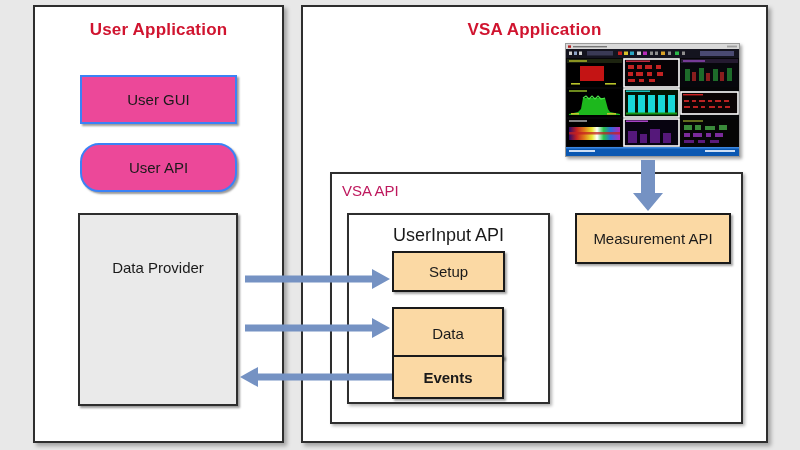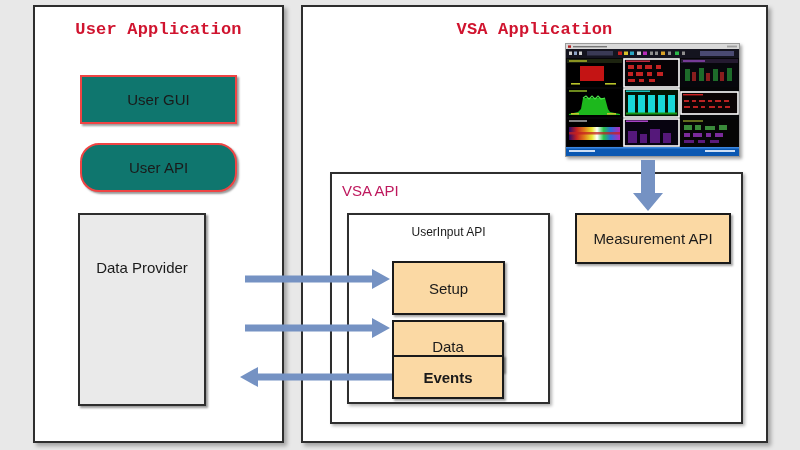--- a/index.html
+++ b/index.html
@@ -21,34 +21,33 @@
     box-sizing:border-box;
   }
   .app-title {
     position:absolute;
     left:0; right:0; top:13px;
     text-align:center;
     font-size:17px;
     font-weight:bold;
     color:#d0142f;
     letter-spacing:0.2px;
-    font-family:Liberation Mono, monospace;
   }
   .block {
     position:absolute;
     box-sizing:border-box;
     display:flex;
     align-items:center;
     justify-content:center;
     font-size:15px;
     color:#1a1a1a;
   }
   .gray-block {
-    background:#0f766e;
-    border:2px solid #ef4444;
+    background:#ec4899;
+    border:2px solid #3b82f6;
     box-shadow:2px 2px 2px rgba(0,0,0,0.40);
   }
   .lightgray-block {
     background:#eaeaea;
     border:2px solid #2e2e2e;
     box-shadow:2px 2px 2px rgba(0,0,0,0.40);
     align-items:flex-start;
   }
   .lightgray-block span { margin-top:44px; }
   .tan-block {
@@ -65,21 +64,21 @@
   }
   .frame-label {
     position:absolute;
     font-size:15px;
     color:#be185d;
   }
   .frame-label-centered {
     position:absolute;
     left:0; right:0;
     text-align:center;
-    font-size:12px;
+    font-size:18px;
     color:#1a1a1a;
   }
   #vsa-screenshot-wrap {
     position:absolute;
     left:565px; top:43px;
     width:175px; height:114px;
     box-shadow:2px 2px 3px rgba(0,0,0,0.35);
   }
   #arrow-layer {
     position:absolute;
@@ -97,21 +96,21 @@
   </div>
 
   <div class="block gray-block" style="left:80px; top:75px; width:157px; height:49px;">
     <span>User GUI</span>
   </div>
 
   <div class="block gray-block" style="left:80px; top:143px; width:157px; height:49px;border-radius:19px;">
     <span>User API</span>
   </div>
 
-  <div class="block lightgray-block" style="left:78px; top:213px; width:128px; height:193px;">
+  <div class="block lightgray-block" style="left:78px; top:213px; width:160px; height:193px;">
     <span>Data Provider</span>
   </div>
 
   <div class="outer-box" style="left:301px; top:5px; width:467px; height:438px;">
     <div class="app-title">VSA Application</div>
   </div>
 
 
   <div id="vsa-screenshot-wrap">
     <svg width="175" height="114" viewBox="0 0 175 114">
@@ -265,25 +264,25 @@
   </div>
 
   <div class="inner-frame" style="left:330px; top:172px; width:413px; height:252px;">
     <div class="frame-label" style="left:10px; top:8px;">VSA API</div>
   </div>
 
   <div class="inner-frame" style="left:347px; top:213px; width:203px; height:191px;">
     <div class="frame-label-centered" style="top:10px;">UserInput API</div>
   </div>
 
-  <div class="block tan-block" style="left:392px; top:261px; width:113px; height:54px;">
+  <div class="block tan-block" style="left:392px; top:251px; width:113px; height:41px;">
     <span>Setup</span>
   </div>
 
-  <div class="block tan-block" style="left:392px; top:320px; width:112px; height:52px;">
+  <div class="block tan-block" style="left:392px; top:307px; width:112px; height:52px;">
     <span>Data</span>
   </div>
 
   <div class="block tan-block" style="left:392px; top:355px; width:112px; height:44px;font-weight:bold;">
     <span>Events</span>
   </div>
 
   <div class="block tan-block" style="left:575px; top:213px; width:156px; height:51px;">
     <span>Measurement API</span>
   </div>

